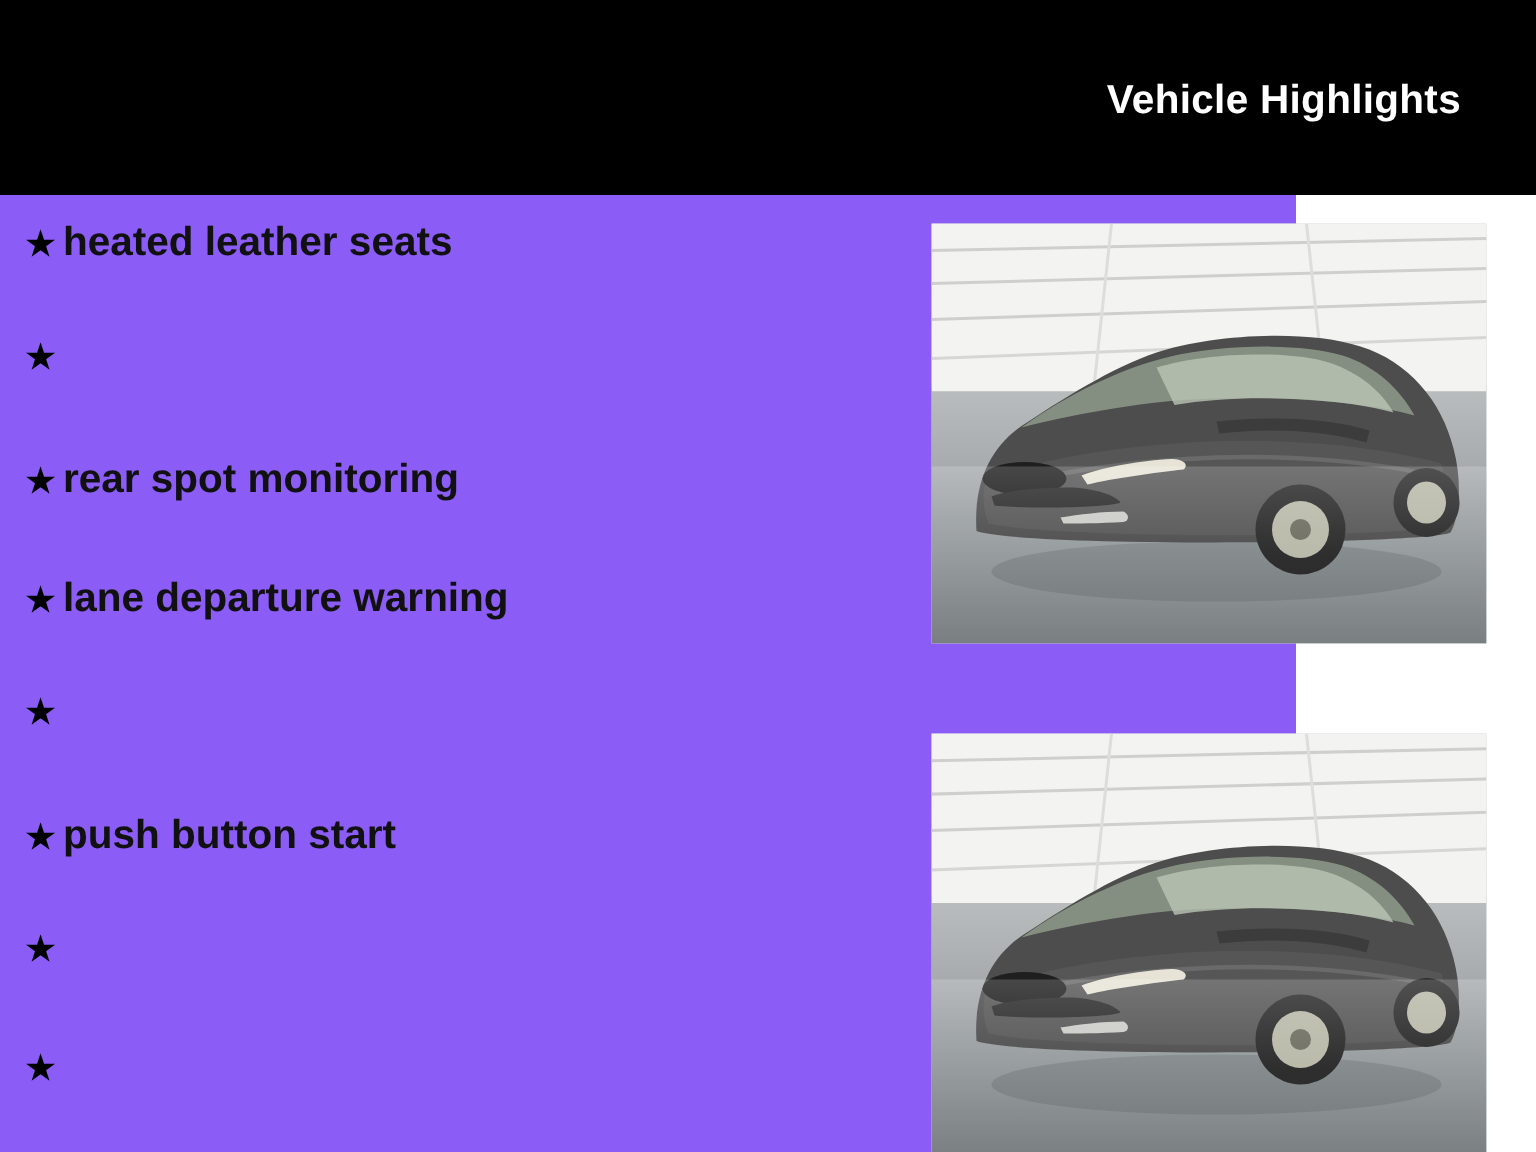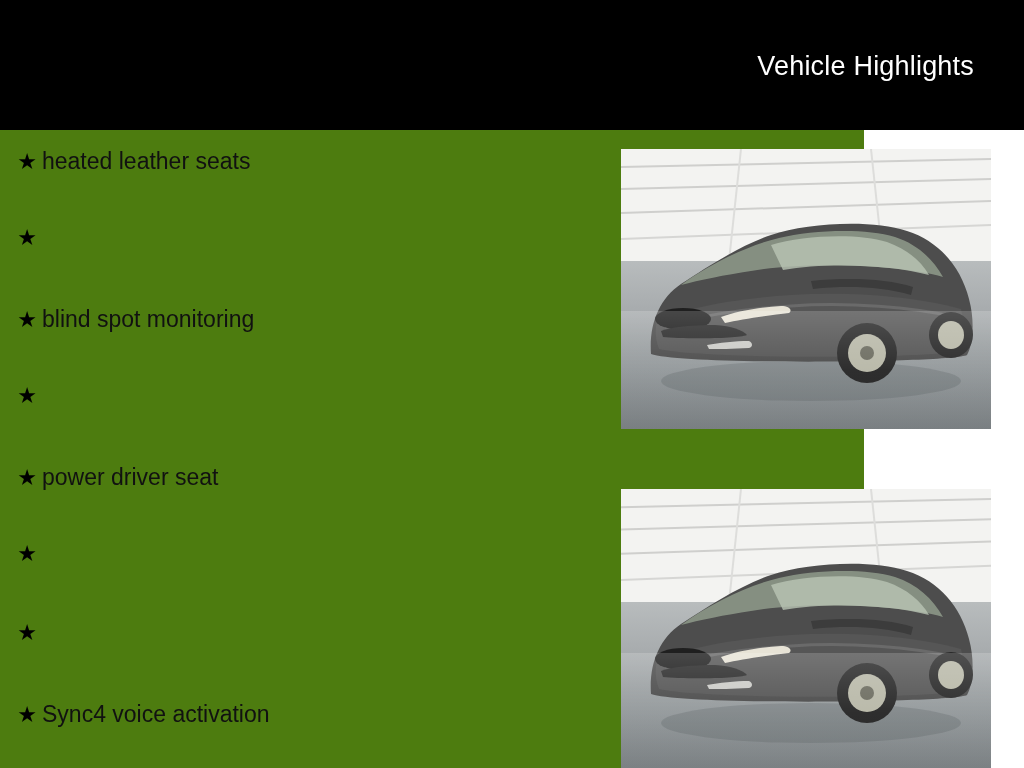--- a/index.html
+++ b/index.html
@@ -10,21 +10,22 @@
     width: 1024px;
     height: 768px;
     background: #ffffff;
     font-family: "Liberation Sans", sans-serif;
     overflow: hidden;
   }
   .page {
     position: relative;
     width: 864px;
     height: 768px;
-    background: #4d7c0f;
+    background: #8b5cf6;
+    font-weight: bold;
   }
   .header-bar {
     position: absolute;
     left: 0;
     top: 0;
     width: 1024px;
     height: 130px;
     background: #000000;
   }
   .header-title {
@@ -58,21 +59,21 @@
   .bullet-star {
     width: 30px;
     margin-left: 12px;
     font-size: 22px;
     line-height: 22px;
     color: #000000;
     text-align: center;
     flex: 0 0 auto;
   }
   .feature-label {
-    font-size: 23px;
+    font-size: 27px;
     line-height: 26px;
     color: #111111;
     white-space: nowrap;
   }
   .photo {
     position: absolute;
     left: 621px;
     width: 370px;
     overflow: hidden;
     background: #cfd2d4;
@@ -131,43 +132,43 @@
         <span class="bullet-star">★</span>
         <span class="feature-label">heated leather seats</span>
       </div>
 
       <div class="feature-item">
         <span class="bullet-star">★</span>
       </div>
 
       <div class="feature-item">
         <span class="bullet-star">★</span>
-        <span class="feature-label">blind spot monitoring</span>
-      </div>
-
-      <div class="feature-item">
-        <span class="bullet-star">★</span>
-      </div>
-
-      <div class="feature-item">
-        <span class="bullet-star">★</span>
-        <span class="feature-label">power driver seat</span>
-      </div>
-
-      <div class="feature-item">
-        <span class="bullet-star">★</span>
-      </div>
-
-      <div class="feature-item">
-        <span class="bullet-star">★</span>
-      </div>
-
-      <div class="feature-item">
-        <span class="bullet-star">★</span>
-        <span class="feature-label">Sync4 voice activation</span>
+        <span class="feature-label">rear spot monitoring</span>
+      </div>
+
+      <div class="feature-item">
+        <span class="bullet-star">★</span>
+        <span class="feature-label">lane departure warning</span>
+      </div>
+
+      <div class="feature-item">
+        <span class="bullet-star">★</span>
+      </div>
+
+      <div class="feature-item">
+        <span class="bullet-star">★</span>
+        <span class="feature-label">push button start</span>
+      </div>
+
+      <div class="feature-item">
+        <span class="bullet-star">★</span>
+      </div>
+
+      <div class="feature-item">
+        <span class="bullet-star">★</span>
       </div>
 
     </div>
 
     <div class="photo photo-1">
       <div class="studio"></div>
       <svg class="ceiling-lines" viewBox="0 0 370 112" preserveAspectRatio="none">
         <rect x="0" y="0" width="370" height="112" fill="#f3f3f1"></rect>
         <path d="M0 18 L370 10" stroke="#cfcfcd" stroke-width="2" fill="none"></path>
         <path d="M0 40 L370 30" stroke="#cfcfcd" stroke-width="2" fill="none"></path>

